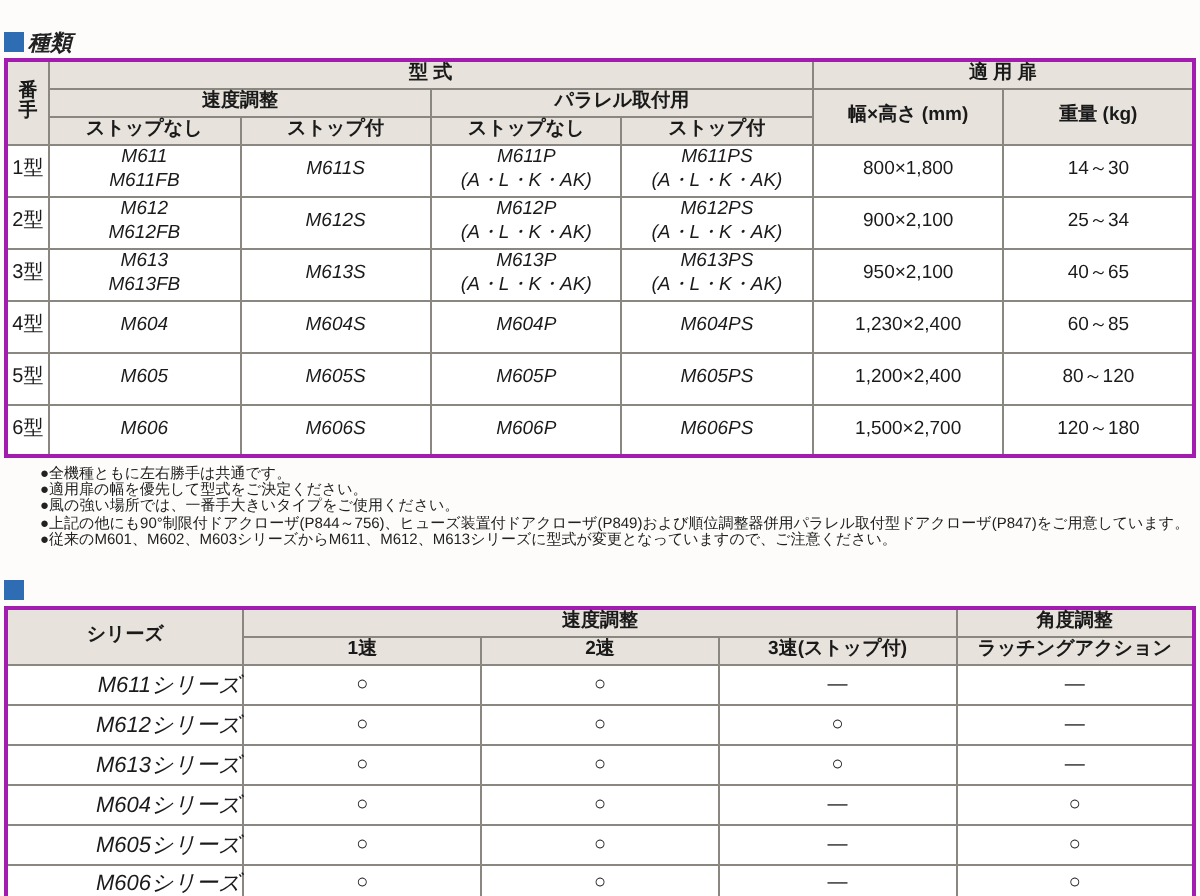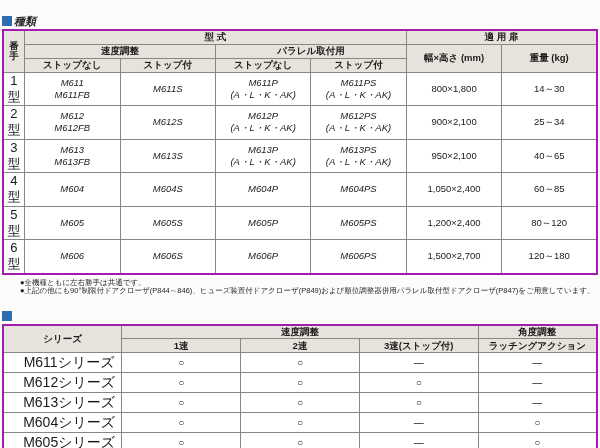--- a/index.html
+++ b/index.html
@@ -27,30 +27,30 @@
   .spec-table, .speed-table { border:2px solid #a21caf; }
   th, td { border:1px solid #8a8781; text-align:center; vertical-align:middle; padding:0 1px; }
   th {
     background:#e7e3dc; font-weight:bold; font-size:9.5px; color:#1a1a1a;
     line-height:1.1;
   }
   .spec-table thead tr { height:14px; }
   .spec-table tbody tr { height:26px; }
   .spec-table td { font-size:9.5px; line-height:1.25; white-space:pre-line; background:#fff; }
   td.model { font-style:italic; }
-  td.no { font-size:13px; }
+  td.no { font-size:10px; }
 
   .notes { margin:4px 0 0 18px; }
   .note-line { font-size:7.5px; line-height:8.2px; color:#222; white-space:nowrap; }
 
   .section2 { margin-top:15px; }
   .speed-table thead tr { height:14px; }
   .speed-table tbody tr { height:20px; }
   .speed-table td { font-size:10px; background:#fff; }
-  td.series { text-align:center; padding-left:14px; font-size:14px; }
+  td.series { text-align:right; padding-left:14px; font-style:italic; font-size:11px; }
 </style>
 </head>
 <body>
 
 <div class="page">
 
   <div class="section-title">
     <span class="sq"></span>
     <span>種類</span>
   </div>
@@ -120,21 +120,21 @@
 (A・L・K・AK)</td>
         <td>950×2,100</td>
         <td>40～65</td>
       </tr>
       <tr>
         <td class="no">4型</td>
         <td class="model">M604</td>
         <td class="model">M604S</td>
         <td class="model">M604P</td>
         <td class="model">M604PS</td>
-        <td>1,050×2,400</td>
+        <td>1,230×2,400</td>
         <td>60～85</td>
       </tr>
       <tr>
         <td class="no">5型</td>
         <td class="model">M605</td>
         <td class="model">M605S</td>
         <td class="model">M605P</td>
         <td class="model">M605PS</td>
         <td>1,200×2,400</td>
         <td>80～120</td>
@@ -146,21 +146,24 @@
         <td class="model">M606P</td>
         <td class="model">M606PS</td>
         <td>1,500×2,700</td>
         <td>120～180</td>
       </tr>
     </tbody>
   </table>
 
   <div class="notes">
     <div class="note-line">●全機種ともに左右勝手は共通です。</div>
-    <div class="note-line">●上記の他にも90°制限付ドアクローザ(P844～846)、ヒューズ装置付ドアクローザ(P849)および順位調整器併用パラレル取付型ドアクローザ(P847)をご用意しています。</div>
+    <div class="note-line">●適用扉の幅を優先して型式をご決定ください。</div>
+    <div class="note-line">●風の強い場所では、一番手大きいタイプをご使用ください。</div>
+    <div class="note-line">●上記の他にも90°制限付ドアクローザ(P844～756)、ヒューズ装置付ドアクローザ(P849)および順位調整器併用パラレル取付型ドアクローザ(P847)をご用意しています。</div>
+    <div class="note-line">●従来のM601、M602、M603シリーズからM611、M612、M613シリーズに型式が変更となっていますので、ご注意ください。</div>
   </div>
 
   <div class="section2">
     <div class="section-title">
       <span class="sq"></span>
     </div>
 
     <table class="speed-table">
       <colgroup>
         <col style="width:20%">

